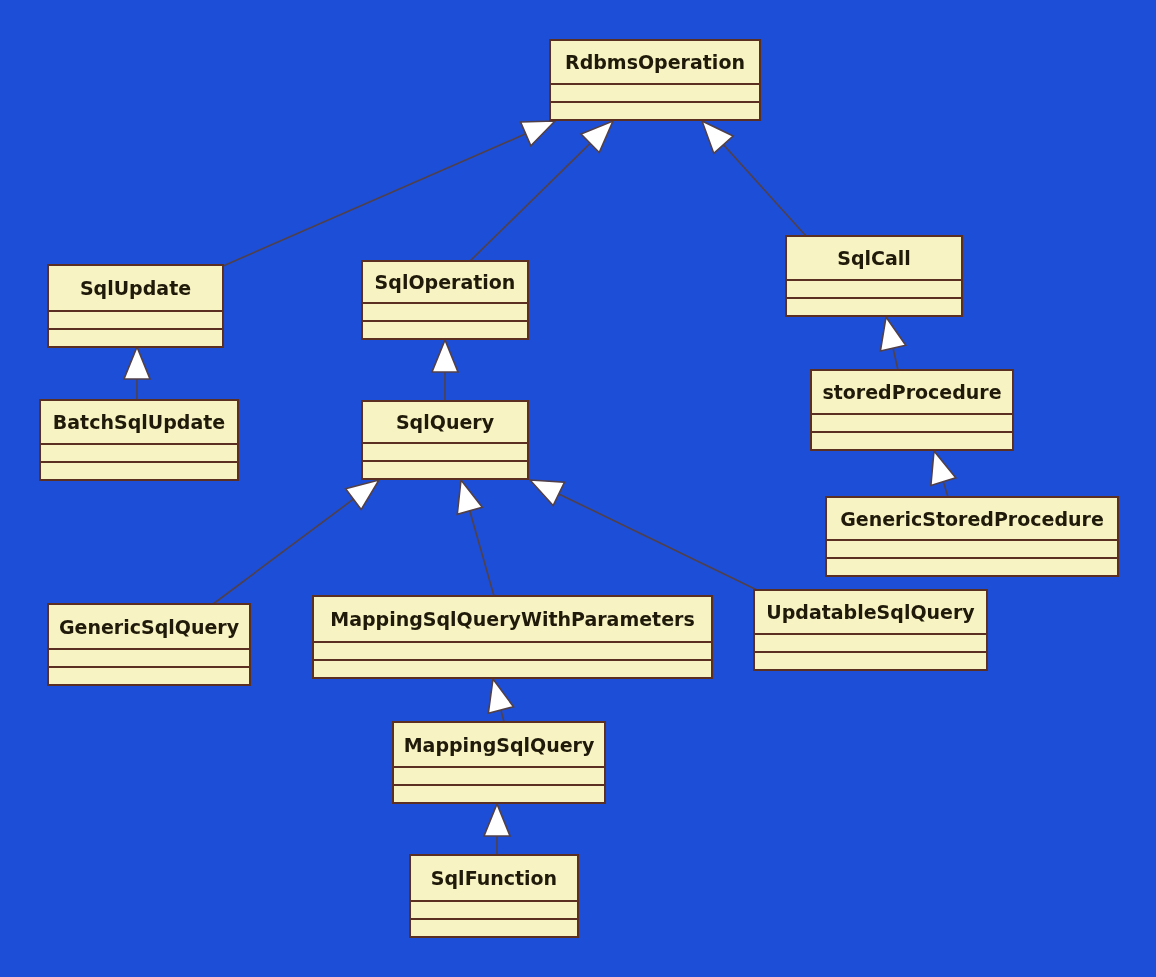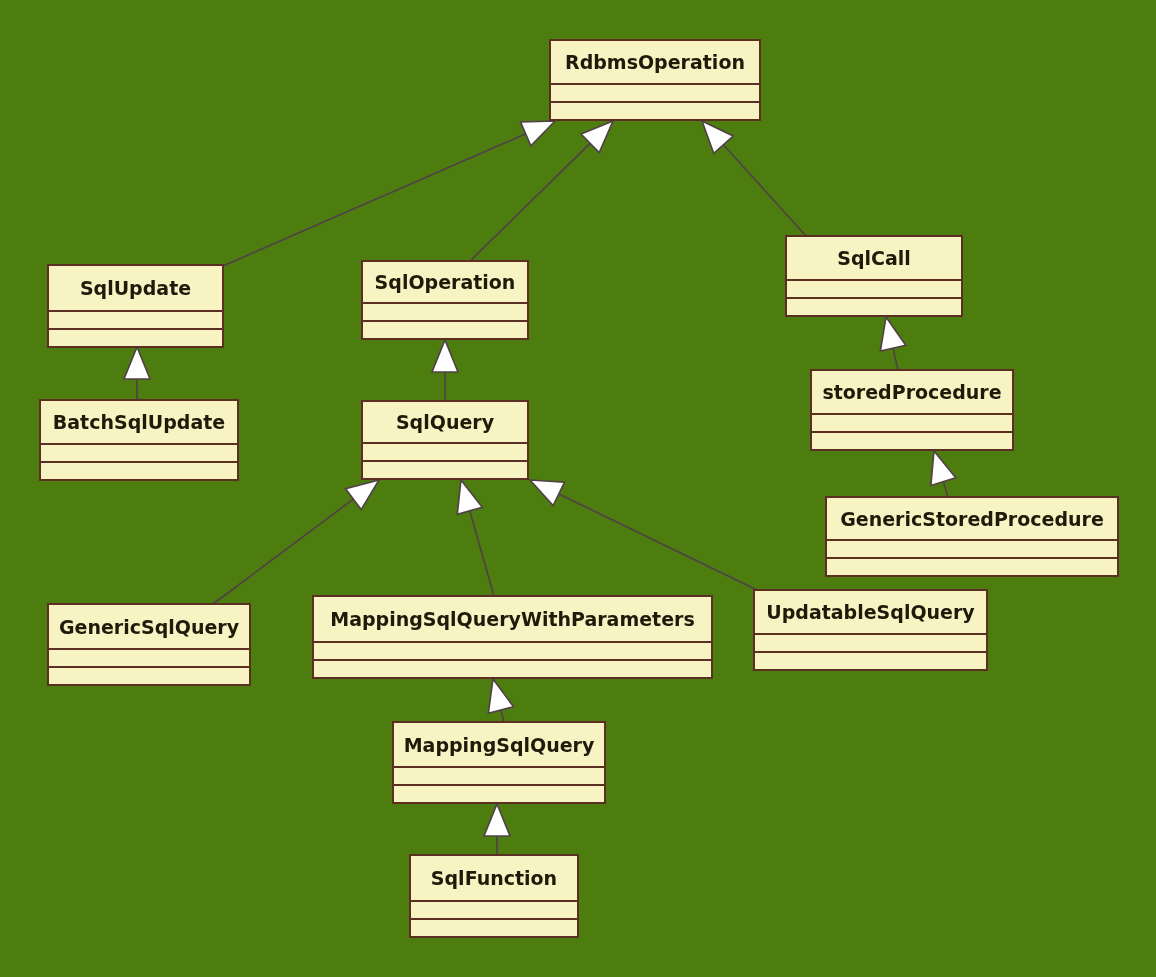--- a/index.html
+++ b/index.html
@@ -4,21 +4,21 @@
 <style>
   html, body {
     margin: 0;
     padding: 0;
     background: #ffffff;
   }
   .canvas {
     position: relative;
     width: 1156px;
     height: 977px;
-    background: #4d7c0f;
+    background: #1d4ed8;
     overflow: hidden;
     font-family: "DejaVu Sans", "Liberation Sans", sans-serif;
   }
   svg text.class-title {
     font-family: "DejaVu Sans", "Liberation Sans", sans-serif;
     font-weight: bold;
     font-size: 19px;
   }
 </style>
 </head>

